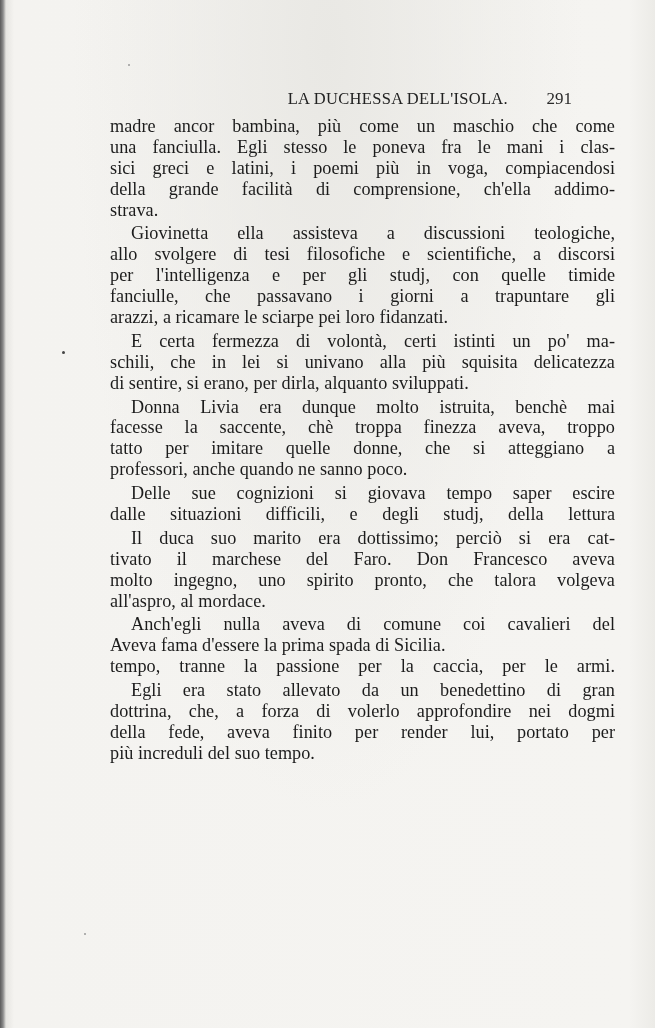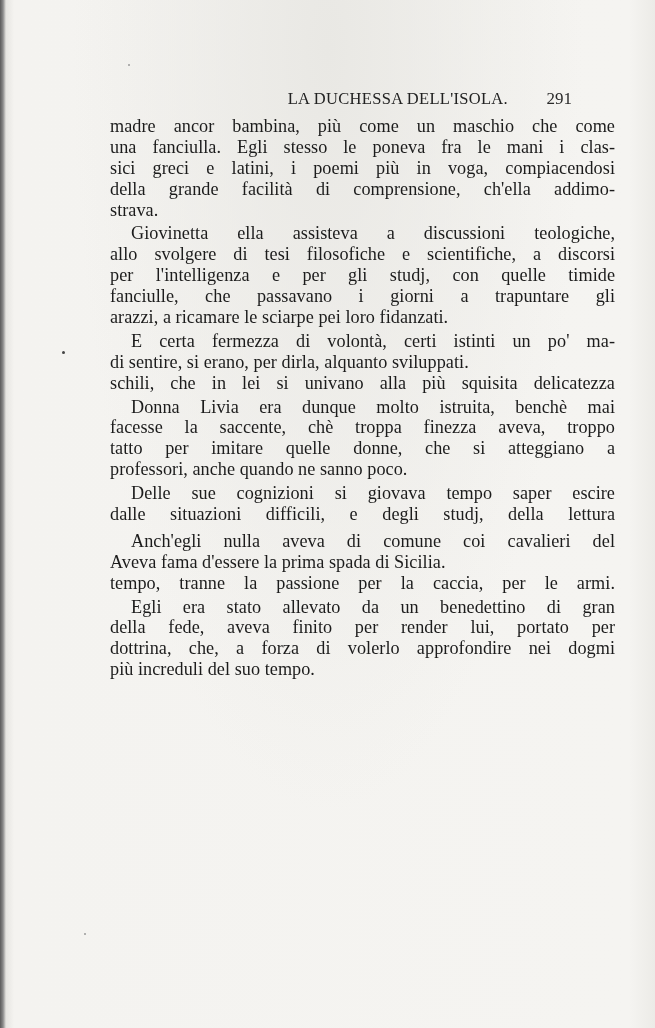--- a/index.html
+++ b/index.html
@@ -101,47 +101,53 @@
       <div>
         <div class="line indent">Giovinetta ella assisteva a discussioni teologiche,</div>
         <div class="line">allo svolgere di tesi filosofiche e scientifiche, a discorsi</div>
         <div class="line">per l'intelligenza e per gli studj, con quelle timide</div>
         <div class="line">fanciulle, che passavano i giorni a trapuntare gli</div>
         <div class="line last">arazzi, a ricamare le sciarpe pei loro fidanzati.</div>
       </div>
       <div class="para-gap"></div>
       <div>
         <div class="line indent">E certa fermezza di volontà, certi istinti un po' ma-</div>
+        <div class="line">schili, che in lei si univano alla più squisita delicatezza</div>
         <div class="line last">di sentire, si erano, per dirla, alquanto sviluppati.</div>
-        <div class="line">schili, che in lei si univano alla più squisita delicatezza</div>
       </div>
       <div class="para-gap"></div>
       <div>
         <div class="line indent">Donna Livia era dunque molto istruita, benchè mai</div>
         <div class="line">facesse la saccente, chè troppa finezza aveva, troppo</div>
         <div class="line">tatto per imitare quelle donne, che si atteggiano a</div>
         <div class="line last">professori, anche quando ne sanno poco.</div>
       </div>
       <div class="para-gap"></div>
       <div>
         <div class="line indent">Delle sue cognizioni si giovava tempo saper escire</div>
         <div class="line">dalle situazioni difficili, e degli studj, della lettura</div>
       </div>
       <div class="para-gap"></div>
+      <div>
+        <div class="line indent">Il duca suo marito era dottissimo; perciò si era cat-</div>
+        <div class="line">tivato il marchese del Faro. Don Francesco aveva</div>
+        <div class="line">molto ingegno, uno spirito pronto, che talora volgeva</div>
+        <div class="line last">all'aspro, al mordace.</div>
+      </div>
       <div class="para-gap"></div>
       <div>
         <div class="line indent">Anch'egli nulla aveva di comune coi cavalieri del</div>
         <div class="line last">Aveva fama d'essere la prima spada di Sicilia.</div>
         <div class="line">tempo, tranne la passione per la caccia, per le armi.</div>
       </div>
       <div class="para-gap"></div>
       <div>
         <div class="line indent">Egli era stato allevato da un benedettino di gran</div>
+        <div class="line">dottrina, che, a forza di volerlo approfondire nei dogmi</div>
         <div class="line">della fede, aveva finito per render lui, portato per</div>
-        <div class="line">dottrina, che, a forza di volerlo approfondire nei dogmi</div>
         <div class="line last">più increduli del suo tempo.</div>
       </div>
     </div>
 
   <span class="speck" style="left:128px;top:64px;"></span>
   <span class="speck" style="left:62px;top:351px;background:#444;width:3px;height:3px;"></span>
   <span class="speck" style="left:84px;top:933px;"></span>
 </div>
 
 </body></html>

